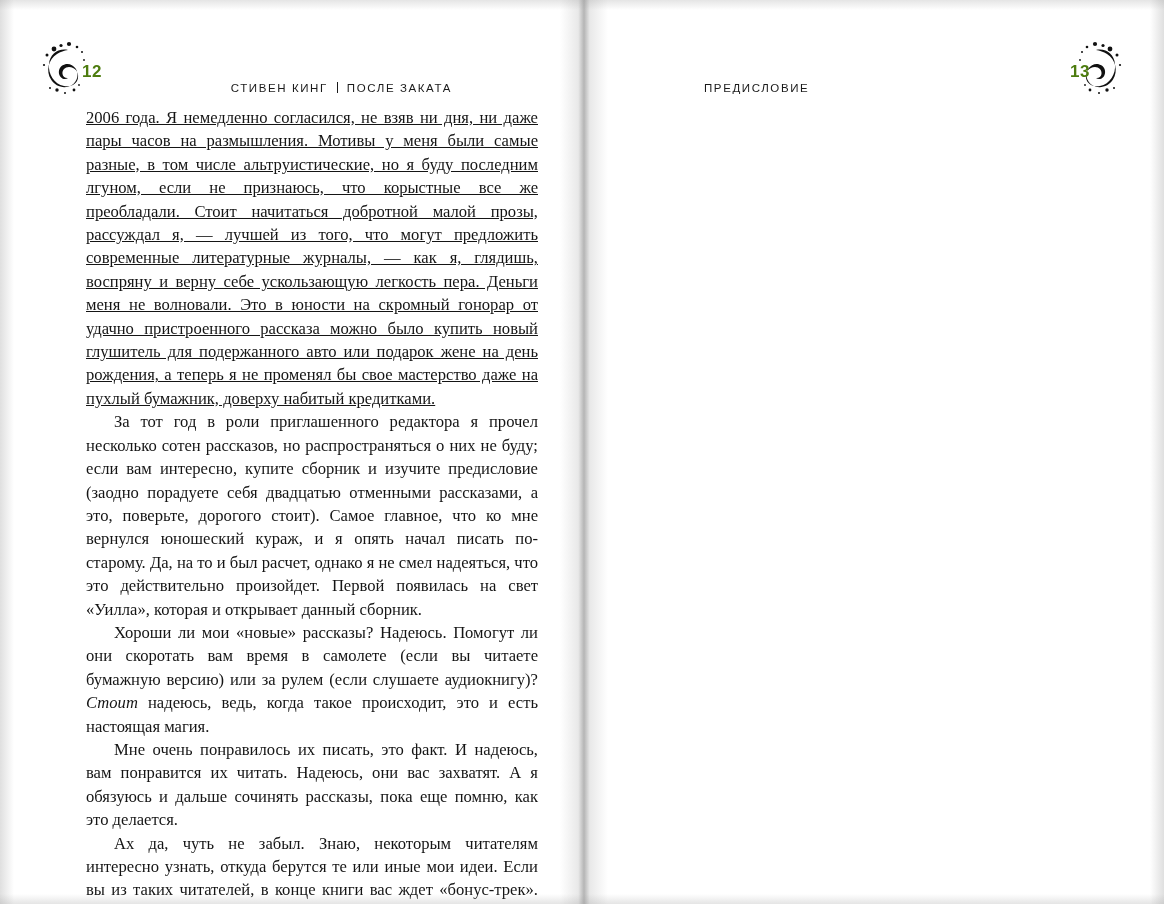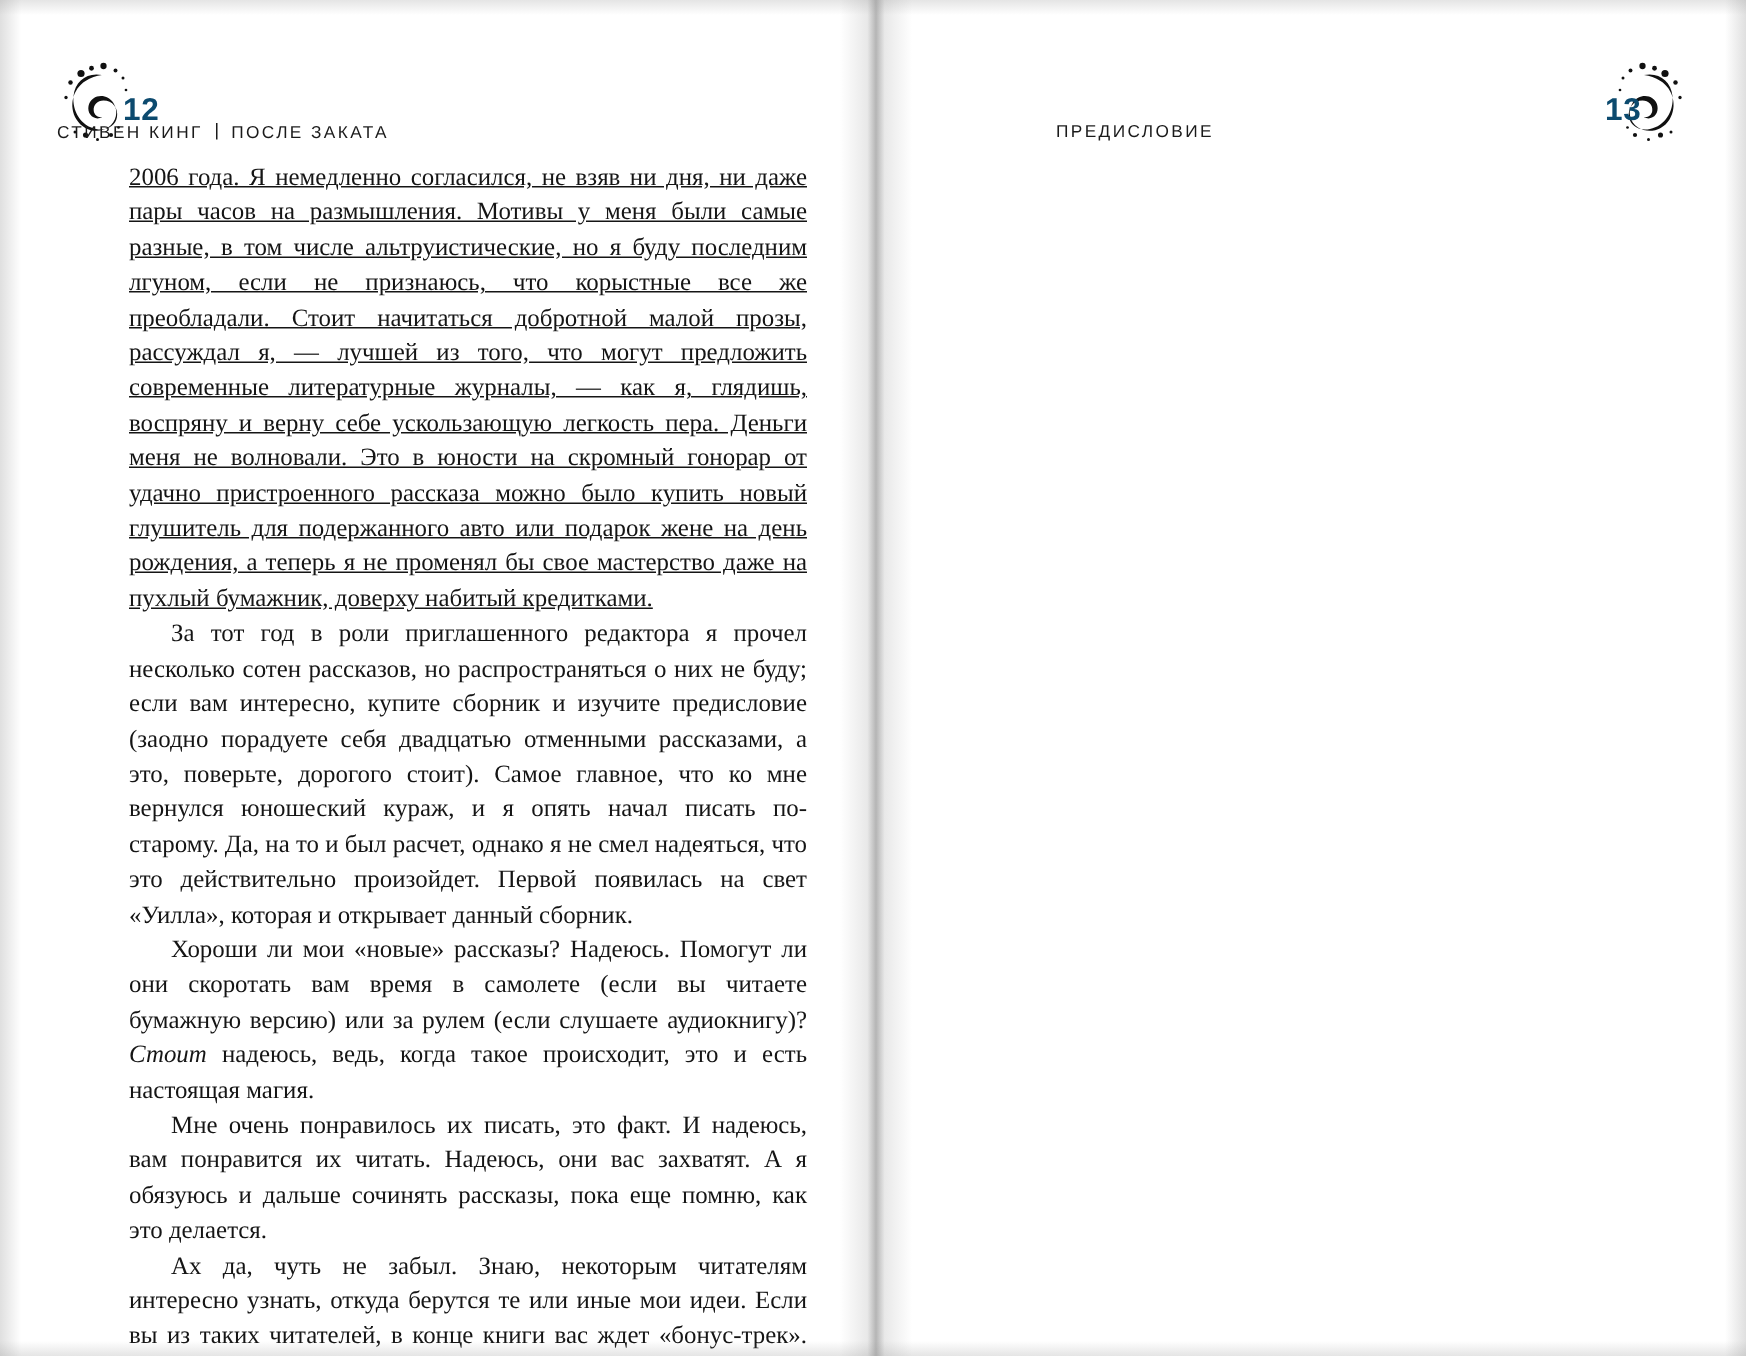--- a/index.html
+++ b/index.html
@@ -79,40 +79,40 @@
     width: 78px;
     height: 60px;
   }
   .folio-block.left  { left: 0px; }
   .folio-block.right { right: 0px; }
 
   .folio-num {
     position: absolute;
     top: 22px;
     font-family: "Liberation Sans", sans-serif;
-    font-size: 21px;
+    font-size: 17px;
     font-weight: bold;
     letter-spacing: .5px;
-    color: #0c4a6e;
+    color: #4d7c0f;
   }
   .folio-block.left  .folio-num { left: 44px; }
   .folio-block.right .folio-num { left: 22px; }
 
   .runhead-text {
     position: absolute;
     top: 26px;
     font-family: "Liberation Sans", sans-serif;
     font-size: 11.5px;
     letter-spacing: 1.6px;
     color: #1a1a1a;
     white-space: nowrap;
   }
   .runhead-left .runhead-text {
     left: 0; right: 86px;
-    text-align: left;
+    text-align: right;
   }
   .runhead-right .runhead-text {
     left: 86px;
     text-align: right;
   }
   .rule {
     display: inline-block;
     width: 1px;
     height: 11px;
     background: #1a1a1a;

